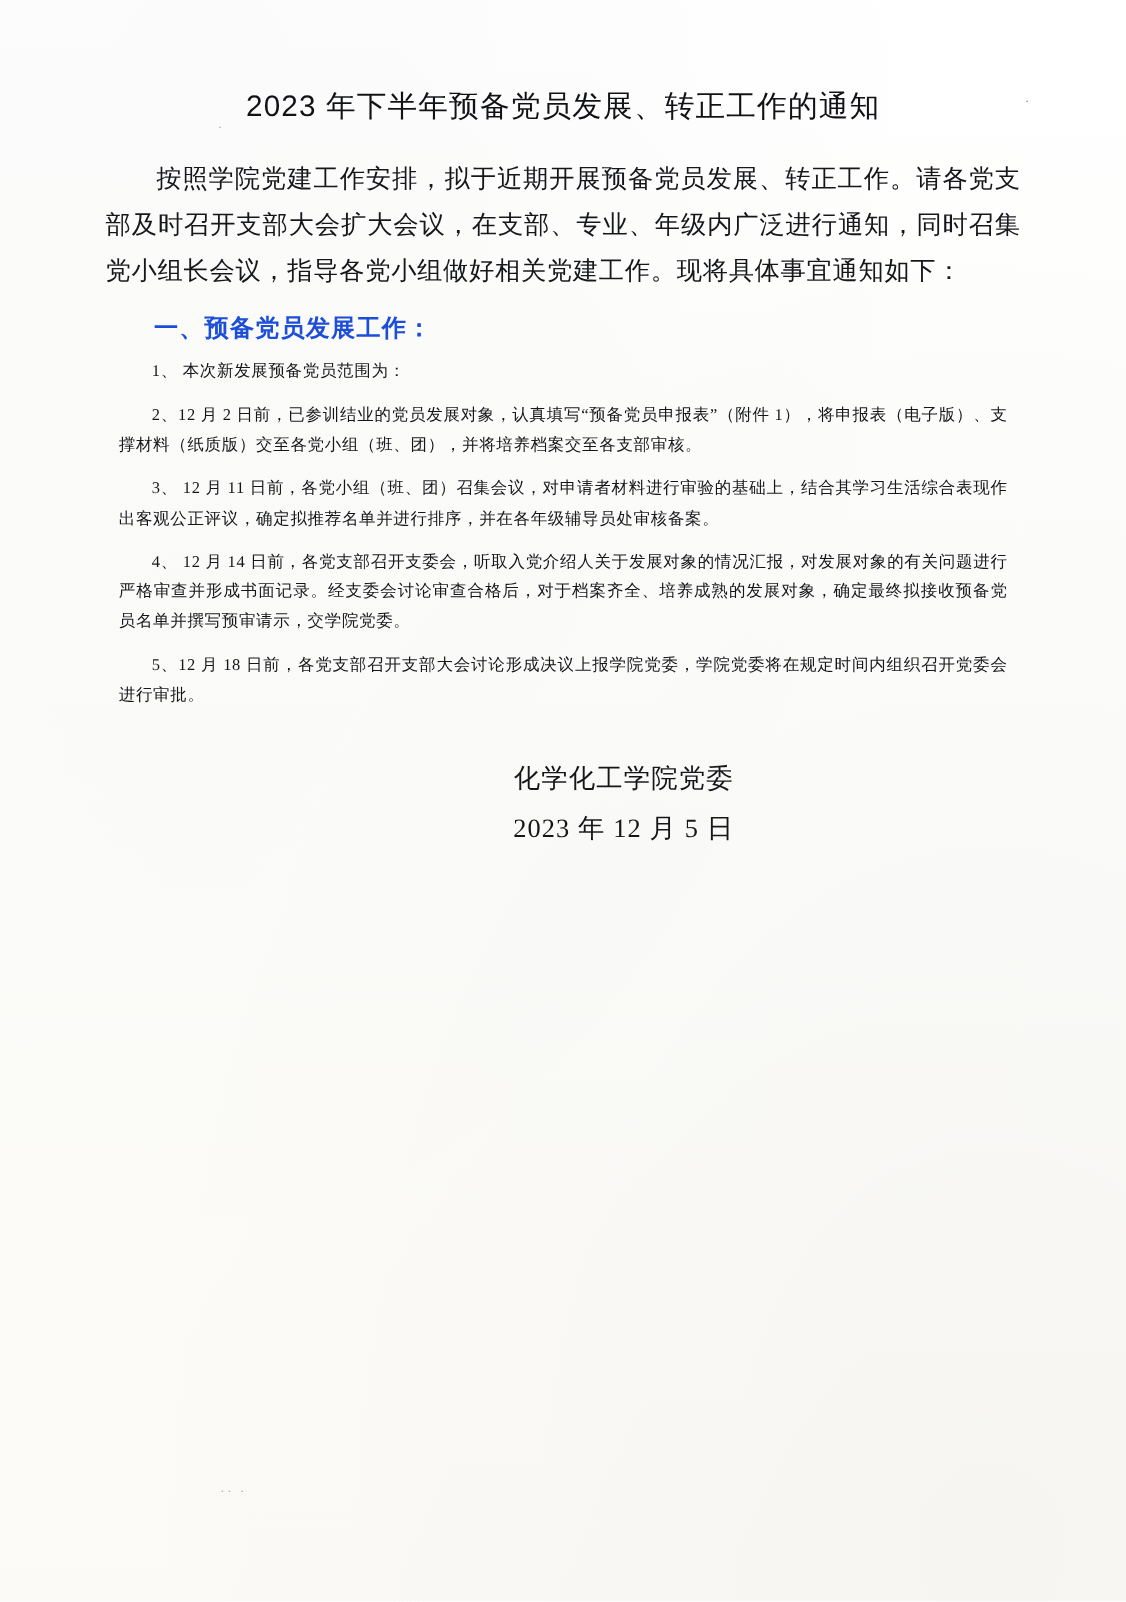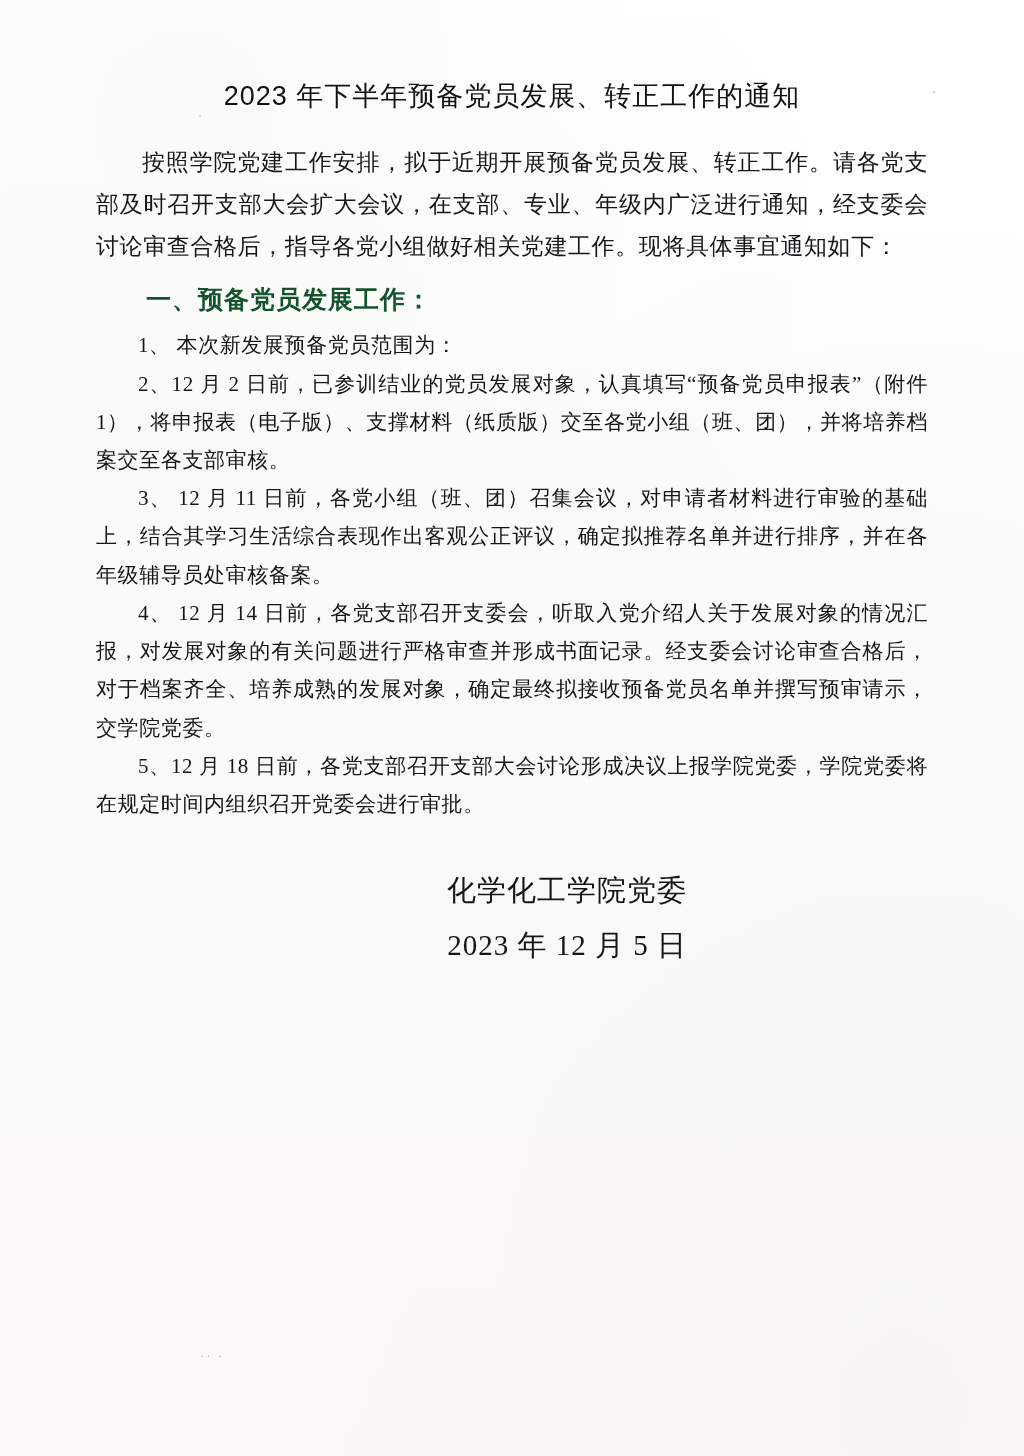--- a/index.html
+++ b/index.html
@@ -53,48 +53,48 @@
     line-height: 1.82;
     margin: 0 0 2px 0;
     text-align: justify;
     text-indent: 2em;
     letter-spacing: 0.6px;
     color: #16171b;
   }
   h2.section {
     font-family: "Liberation Sans", "DejaVu Sans", sans-serif;
     font-weight: bold;
-    font-size: 25px;
+    font-size: 22px;
     margin: 16px 0 10px 0;
     text-indent: 2em;
     letter-spacing: 1px;
-    color: #14532d;
+    color: #1d4ed8;
   }
   p.sub {
-    font-size: 21px;
+    font-size: 15px;
     line-height: 1.82;
-    margin: 0;
+    margin: 12px;
     text-align: justify;
     text-indent: 2em;
     letter-spacing: 0.6px;
   }
   p.sub-indent2 {
     font-size: 23px;
     line-height: 1.82;
     margin: 0;
     text-indent: 3em;
     letter-spacing: 0.6px;
   }
   .signature {
     margin-top: 40px;
     text-align: center;
     padding-left: 110px;
   }
   .signature div {
-    font-size: 29px;
+    font-size: 24px;
     line-height: 1.9;
     letter-spacing: 1px;
   }
   .mark {
     position: absolute;
     color: #9a9a96;
     font-size: 13px;
     z-index: 3;
     user-select: none;
   }
@@ -108,21 +108,21 @@
 <div class="page">
 
   <span class="mark mark-tr">·</span>
   <span class="mark mark-tl">·</span>
   <span class="mark mark-bl">·· ·</span>
 
   <div class="content">
 
     <h1 class="doc-title">2023 年下半年预备党员发展、转正工作的通知</h1>
 
-    <p class="para">按照学院党建工作安排，拟于近期开展预备党员发展、转正工作。请各党支部及时召开支部大会扩大会议，在支部、专业、年级内广泛进行通知，经支委会讨论审查合格后，指导各党小组做好相关党建工作。现将具体事宜通知如下：</p>
+    <p class="para">按照学院党建工作安排，拟于近期开展预备党员发展、转正工作。请各党支部及时召开支部大会扩大会议，在支部、专业、年级内广泛进行通知，同时召集党小组长会议，指导各党小组做好相关党建工作。现将具体事宜通知如下：</p>
 
     <h2 class="section">一、预备党员发展工作：</h2>
 
     <p class="sub">1、 本次新发展预备党员范围为：</p>
     <p class="sub">2、12 月 2 日前，已参训结业的党员发展对象，认真填写“预备党员申报表”（附件 1），将申报表（电子版）、支撑材料（纸质版）交至各党小组（班、团），并将培养档案交至各支部审核。</p>
     <p class="sub">3、 12 月 11 日前，各党小组（班、团）召集会议，对申请者材料进行审验的基础上，结合其学习生活综合表现作出客观公正评议，确定拟推荐名单并进行排序，并在各年级辅导员处审核备案。</p>
     <p class="sub">4、 12 月 14 日前，各党支部召开支委会，听取入党介绍人关于发展对象的情况汇报，对发展对象的有关问题进行严格审查并形成书面记录。经支委会讨论审查合格后，对于档案齐全、培养成熟的发展对象，确定最终拟接收预备党员名单并撰写预审请示，交学院党委。</p>
     <p class="sub">5、12 月 18 日前，各党支部召开支部大会讨论形成决议上报学院党委，学院党委将在规定时间内组织召开党委会进行审批。</p>
 
 

